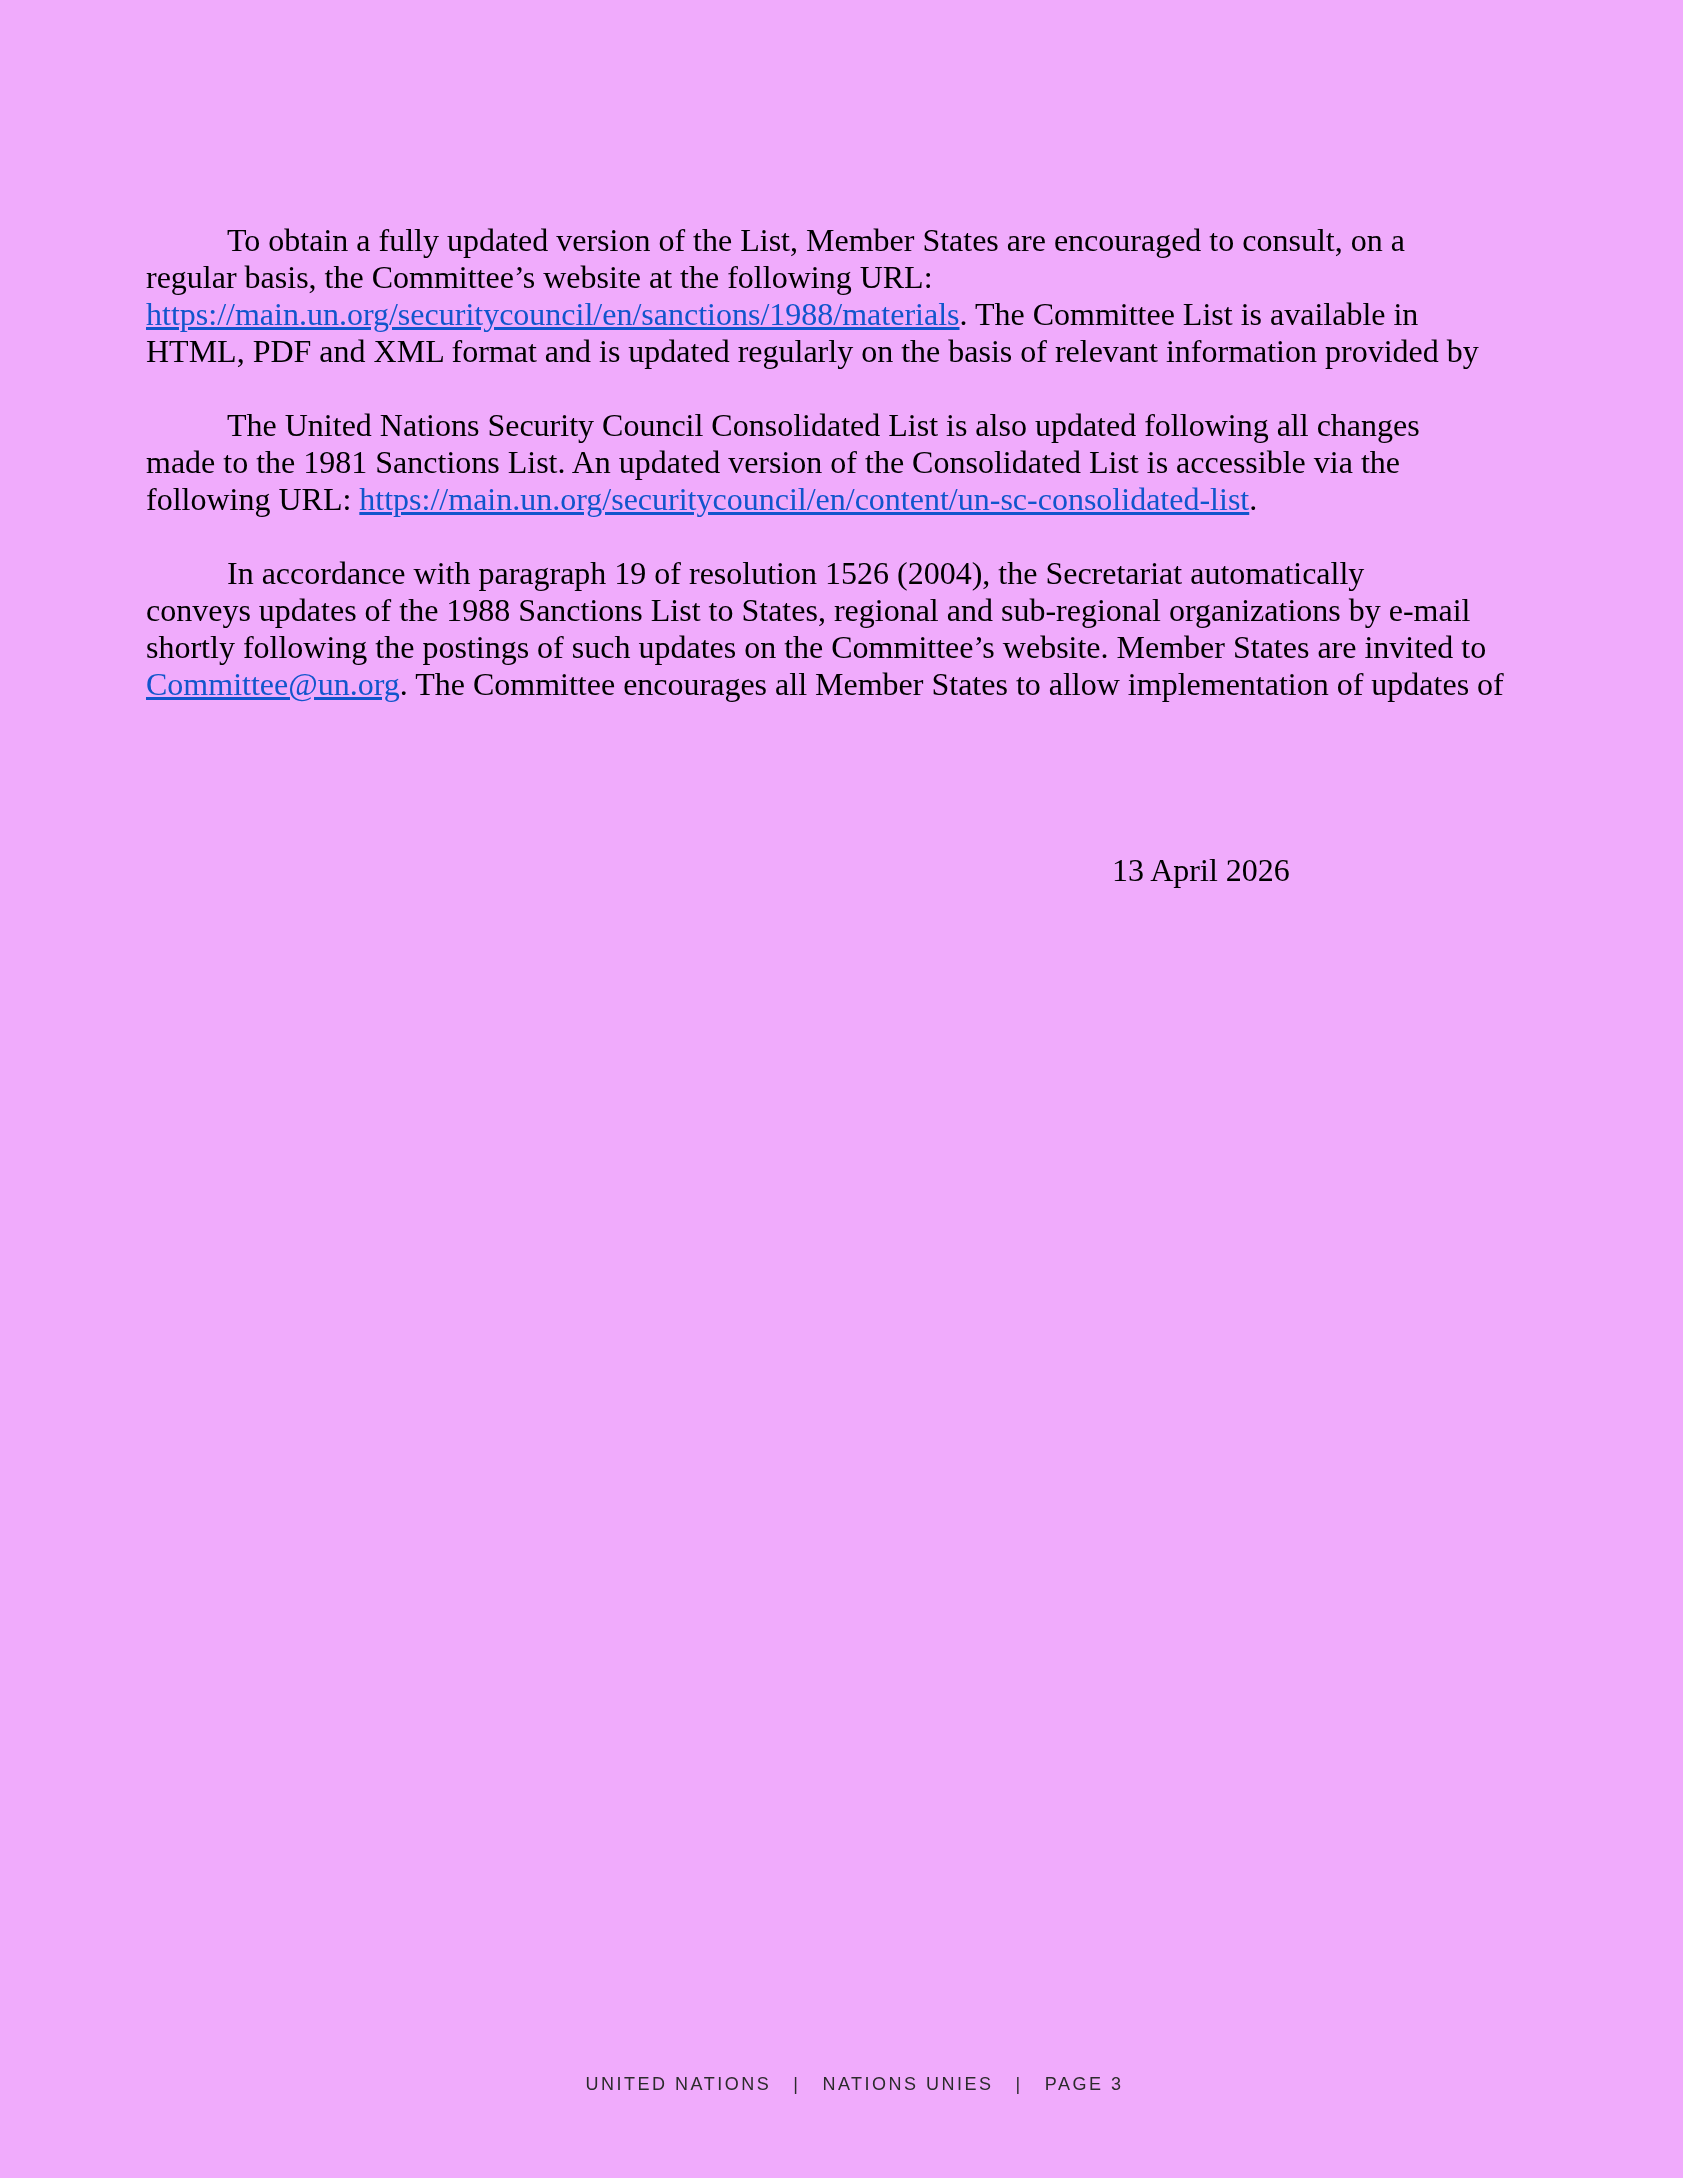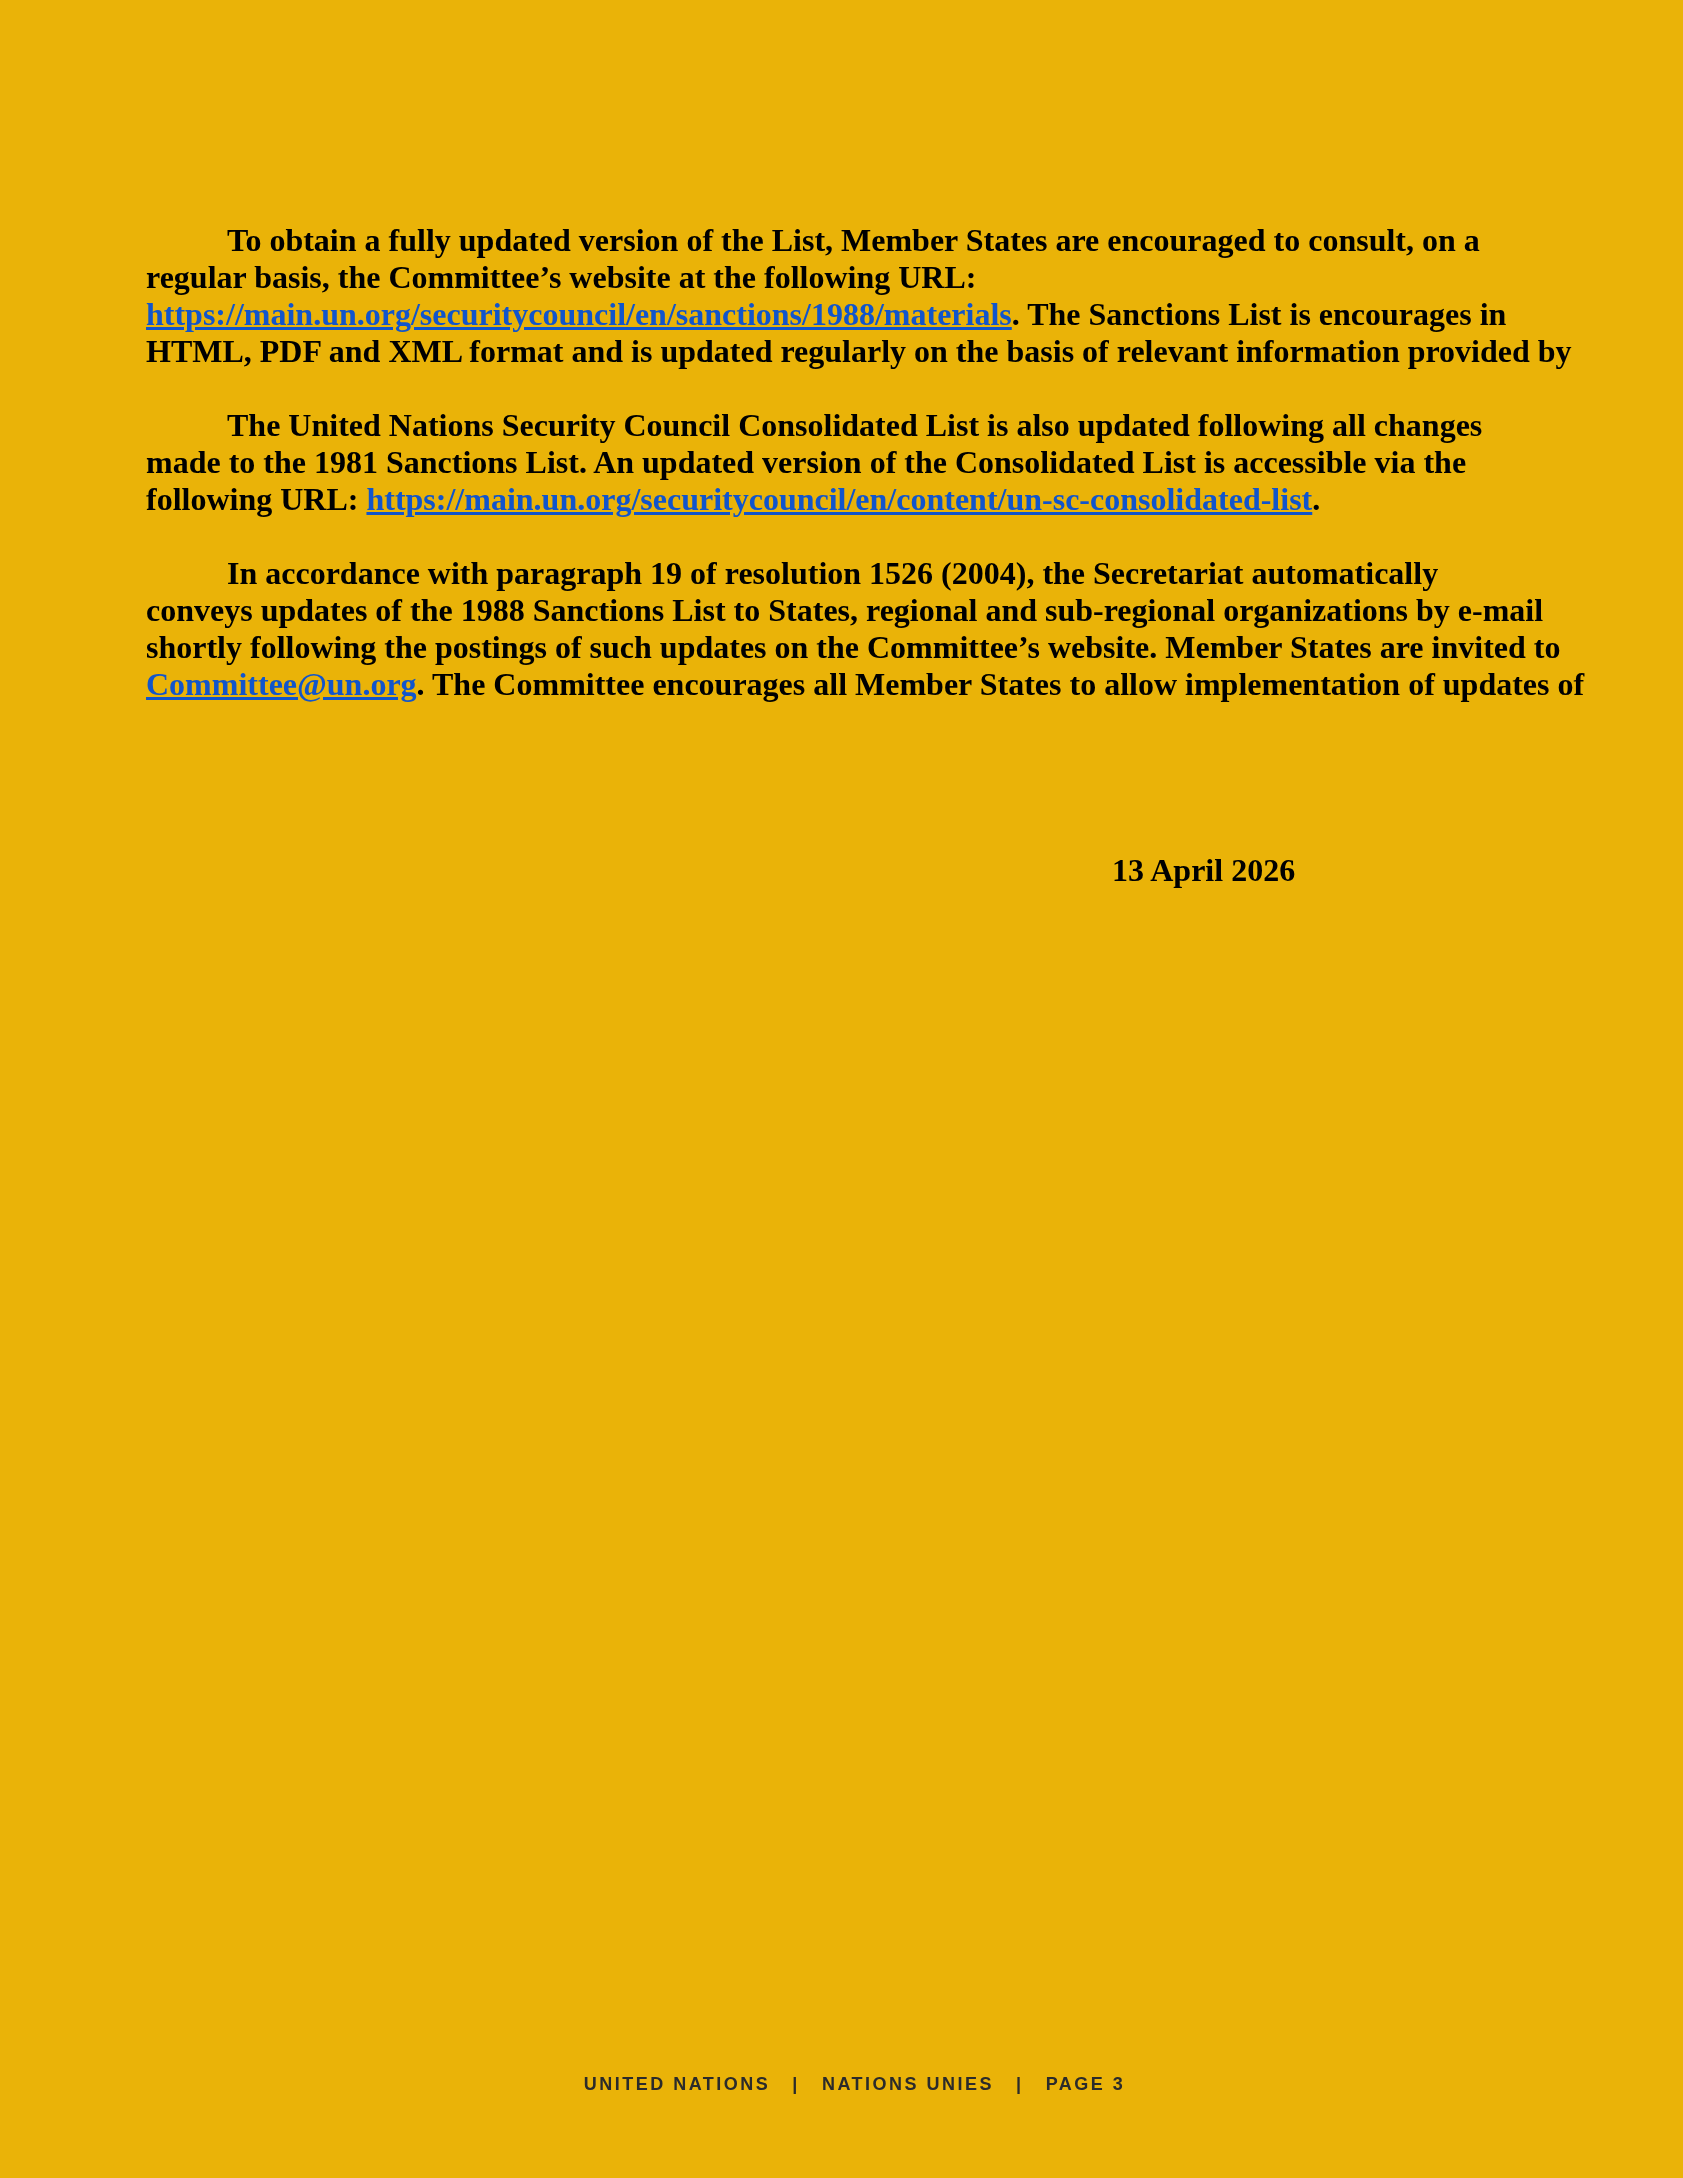--- a/index.html
+++ b/index.html
@@ -4,25 +4,24 @@
 <style>
   html, body {
     margin: 0;
     padding: 0;
     background: #ffffff;
   }
   .page {
     position: relative;
     width: 1683px;
     height: 2178px;
-    background: #eab308;
+    background: #f0abfc;
     overflow: hidden;
     font-family: "Liberation Serif", "DejaVu Serif", serif;
     color: #000000;
-    font-weight: bold;
   }
   .body-text {
     position: absolute;
     top: 222px;
     left: 146px;
     width: 1406px;
     font-size: 32px;
     line-height: 37px;
   }
   .paragraph {
@@ -66,21 +65,21 @@
   }
 </style>
 </head>
 <body>
 
 <div class="page">
   <div class="body-text" id="doc-body">
       <div class="paragraph">
         <div class="line first"><span>To obtain a fully updated version of the List, Member States are encouraged to consult, on a</span></div>
         <div class="line"><span>regular basis, the Committee’s website at the following URL:</span></div>
-        <div class="line"><a class="link">https://main.un.org/securitycouncil/en/sanctions/1988/materials</a><span>. The Sanctions List is encourages in</span></div>
+        <div class="line"><a class="link">https://main.un.org/securitycouncil/en/sanctions/1988/materials</a><span>. The Committee List is available in</span></div>
         <div class="line"><span>HTML, PDF and XML format and is updated regularly on the basis of relevant information provided by</span></div>
       </div>
       <div class="paragraph">
         <div class="line first"><span>The United Nations Security Council Consolidated List is also updated following all changes</span></div>
         <div class="line"><span>made to the 1981 Sanctions List. An updated version of the Consolidated List is accessible via the</span></div>
         <div class="line"><span>following URL: </span><a class="link">https://main.un.org/securitycouncil/en/content/un-sc-consolidated-list</a><span>.</span></div>
       </div>
       <div class="paragraph">
         <div class="line first"><span>In accordance with paragraph 19 of resolution 1526 (2004), the Secretariat automatically</span></div>
         <div class="line"><span>conveys updates of the 1988 Sanctions List to States, regional and sub-regional organizations by e-mail</span></div>

